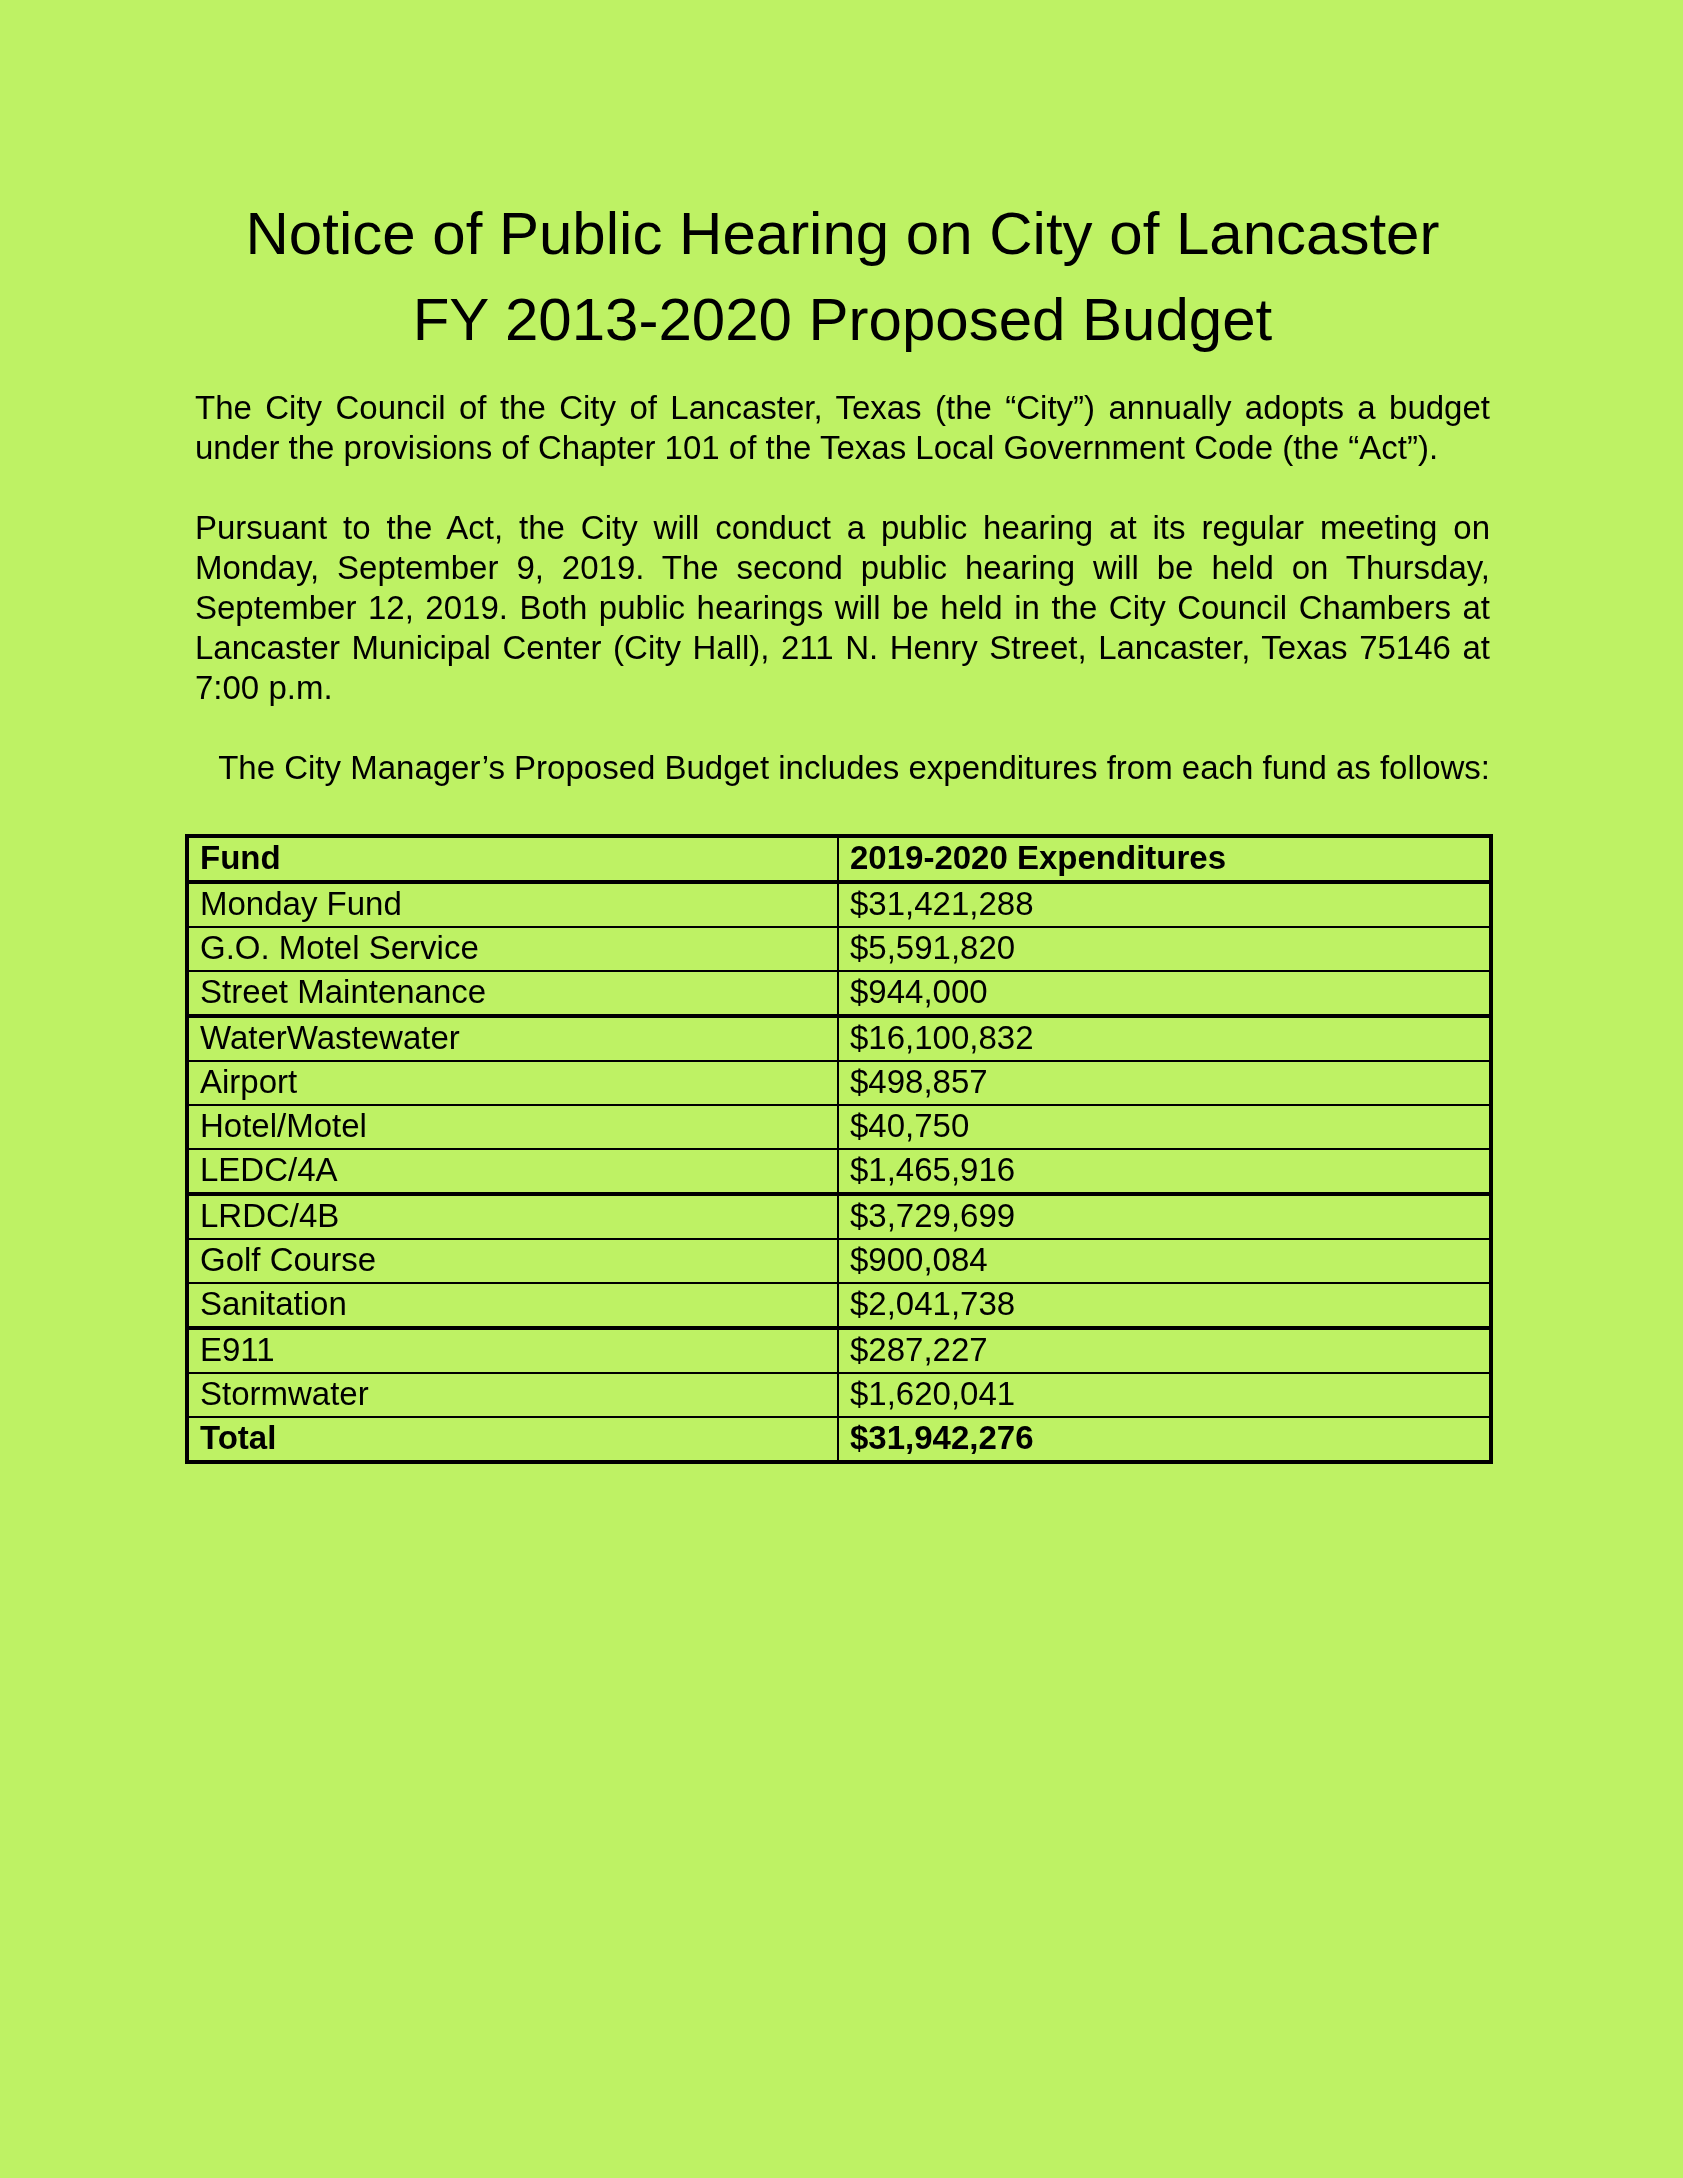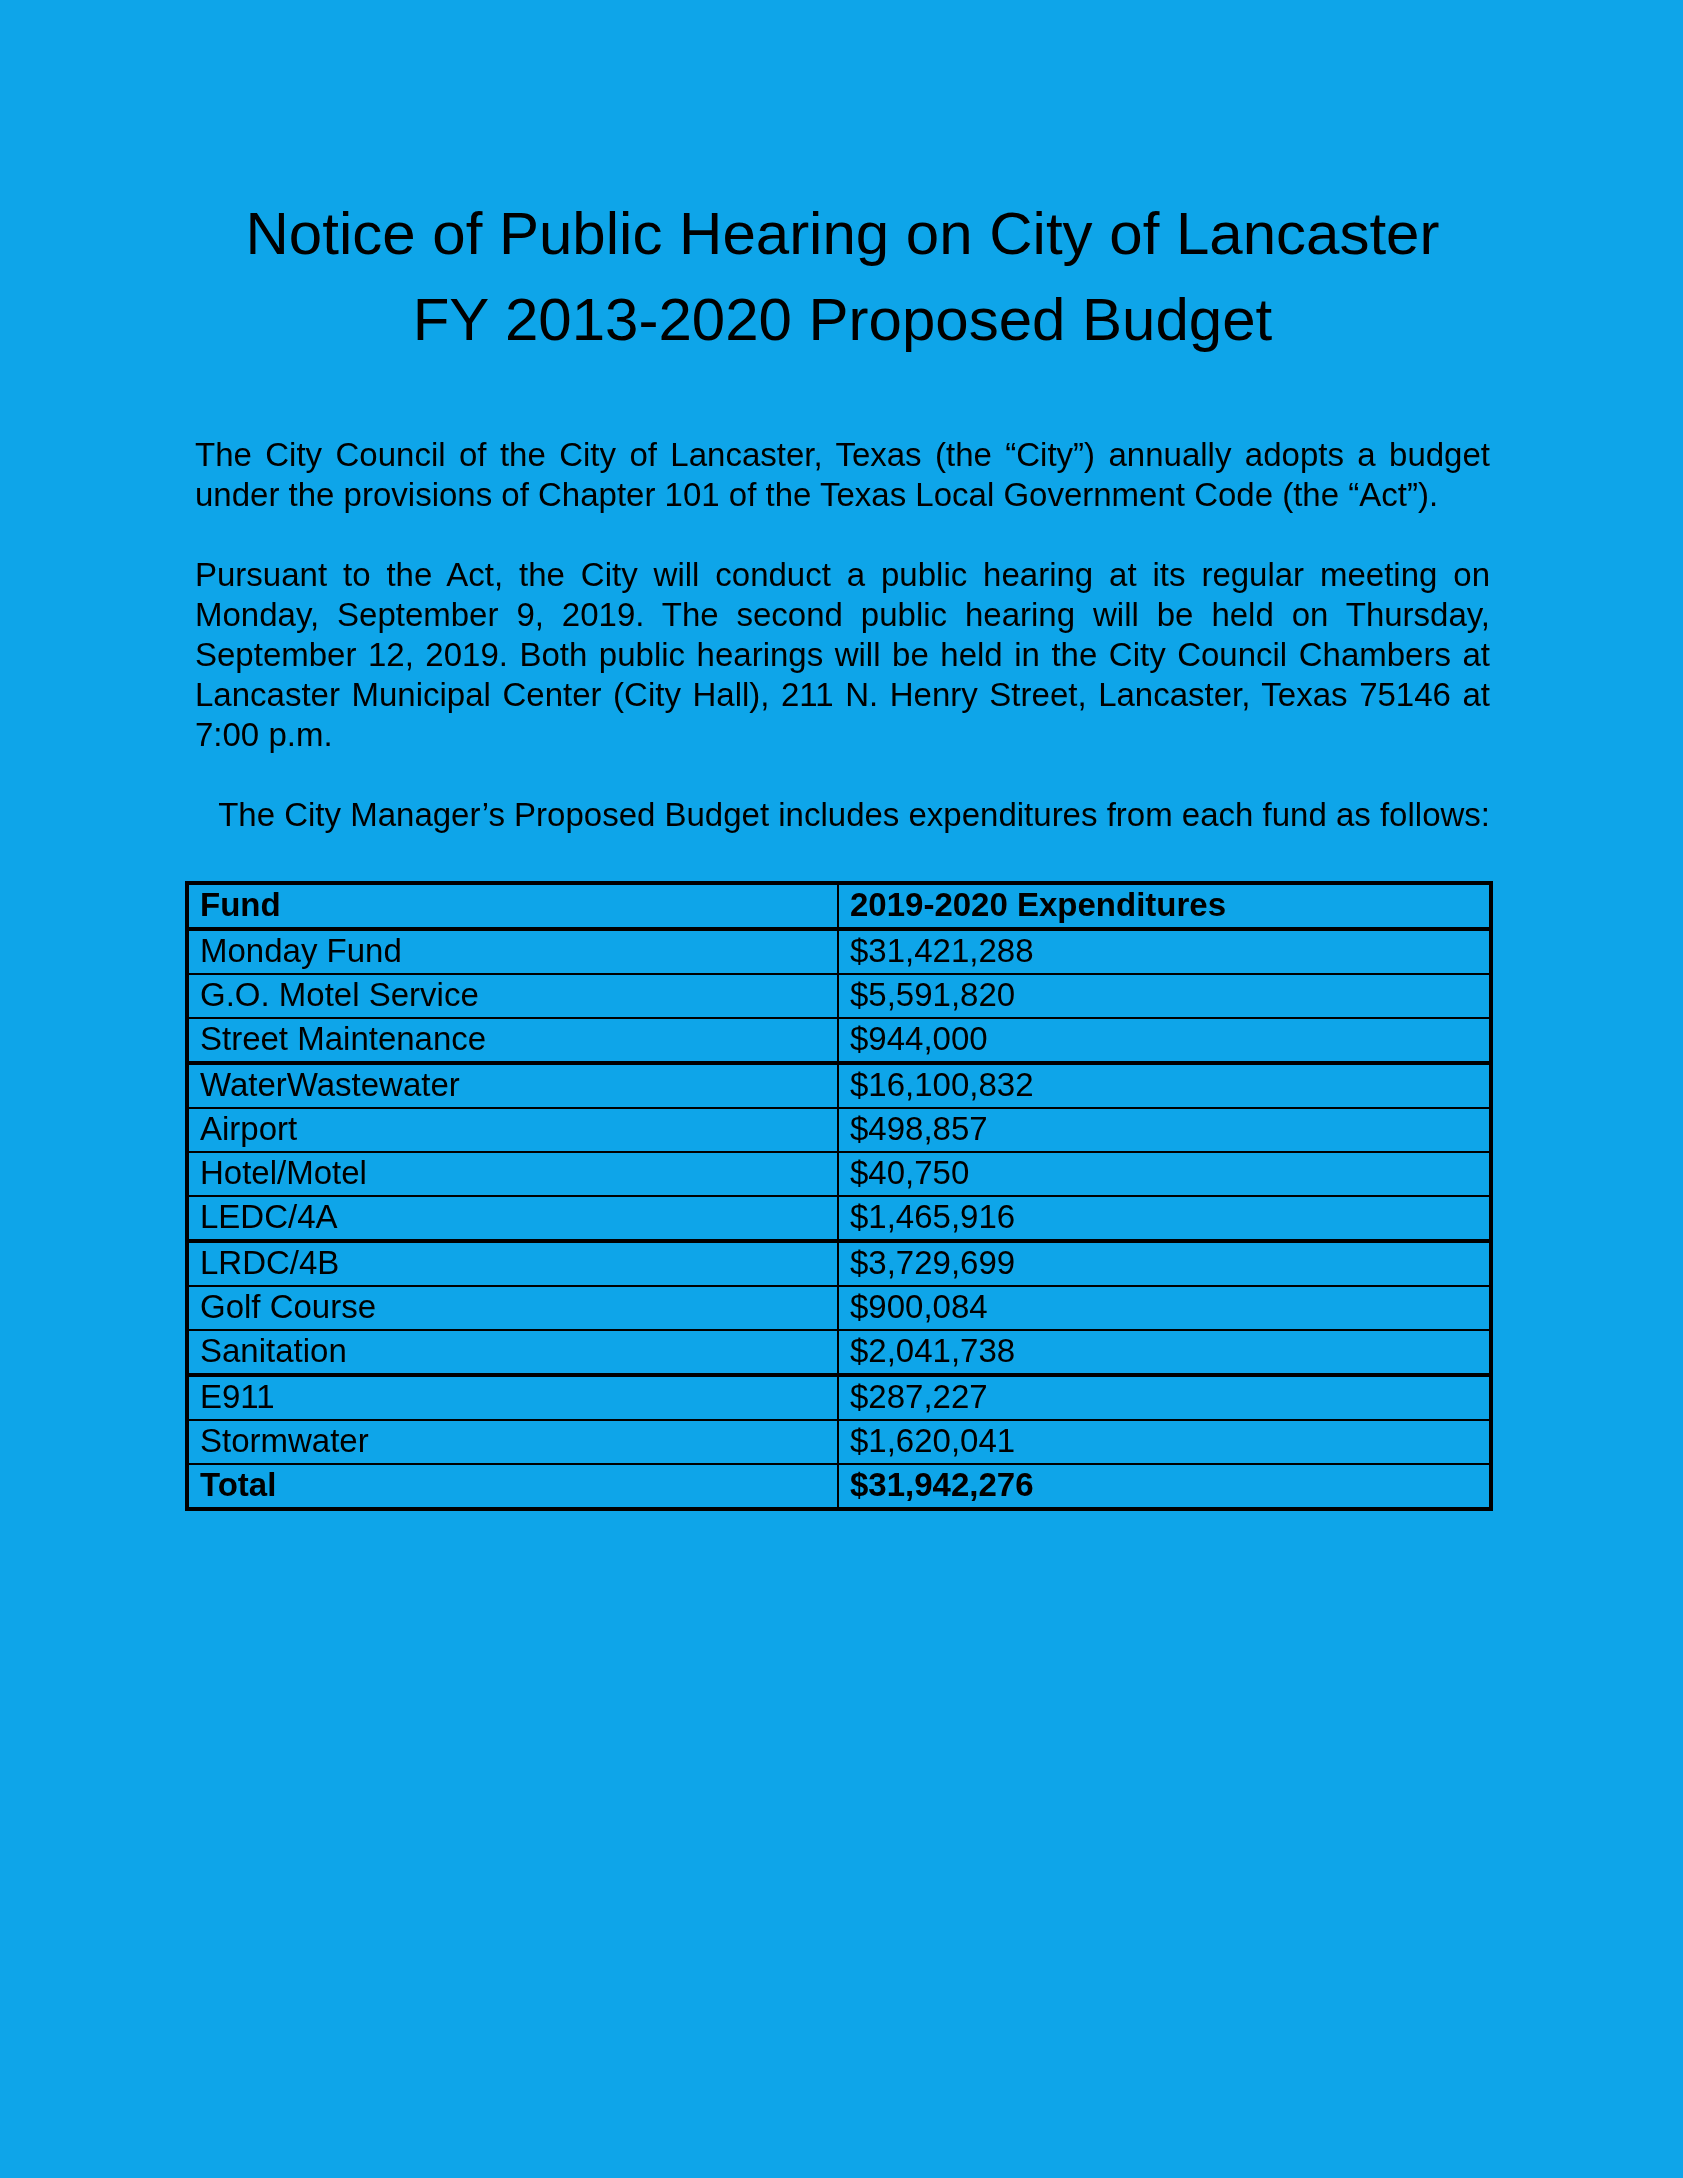--- a/index.html
+++ b/index.html
@@ -11,38 +11,38 @@
   body {
     width: 1683px;
     height: 2178px;
     font-family: "Liberation Sans", sans-serif;
     color: #000000;
     position: relative;
   }
   .page {
     width: 1683px;
     height: 2178px;
-    background: #0ea5e9;
+    background: #bef264;
     padding: 191px 193px 0 195px;
   }
   .doc-title {
     text-align: center;
     font-size: 60px;
     line-height: 86px;
     font-weight: 400;
     white-space: nowrap;
   }
   .body-text p {
     font-size: 33px;
     line-height: 40px;
     margin: 40px 0 0 0;
     text-align: justify;
   }
   .body-text p.first {
-    margin-top: 72px;
+    margin-top: 25px;
   }
   .body-text p.intro-line {
     text-align: right;
   }
   table.budget-table {
     border-collapse: collapse;
     table-layout: fixed;
     width: 1305px;
     margin-top: 46px;
     margin-left: -10px;

